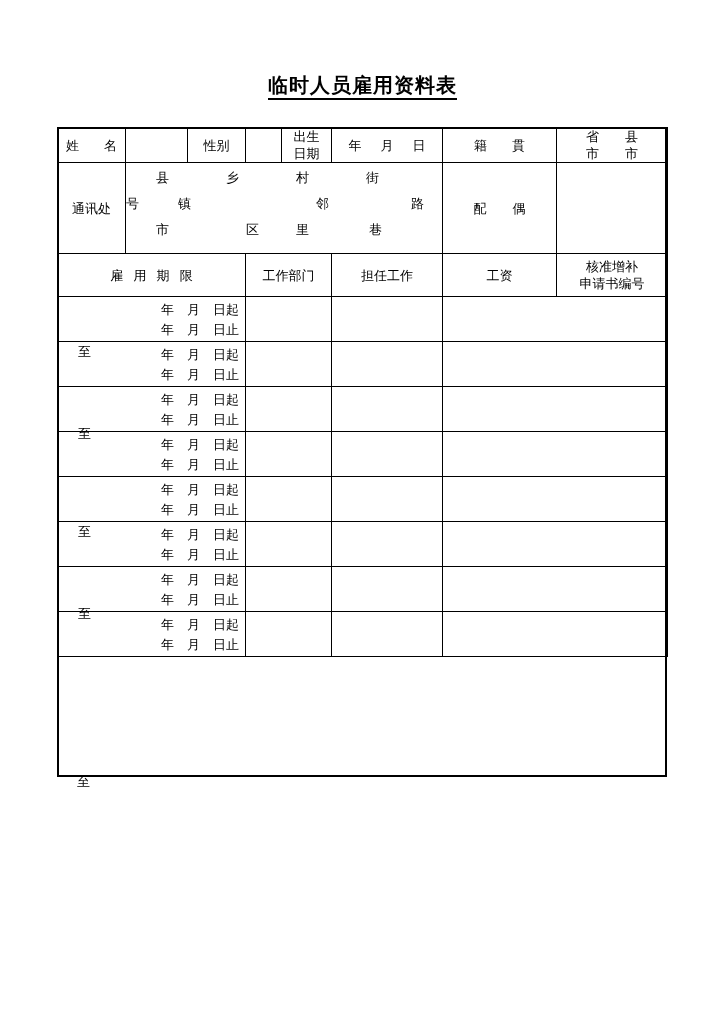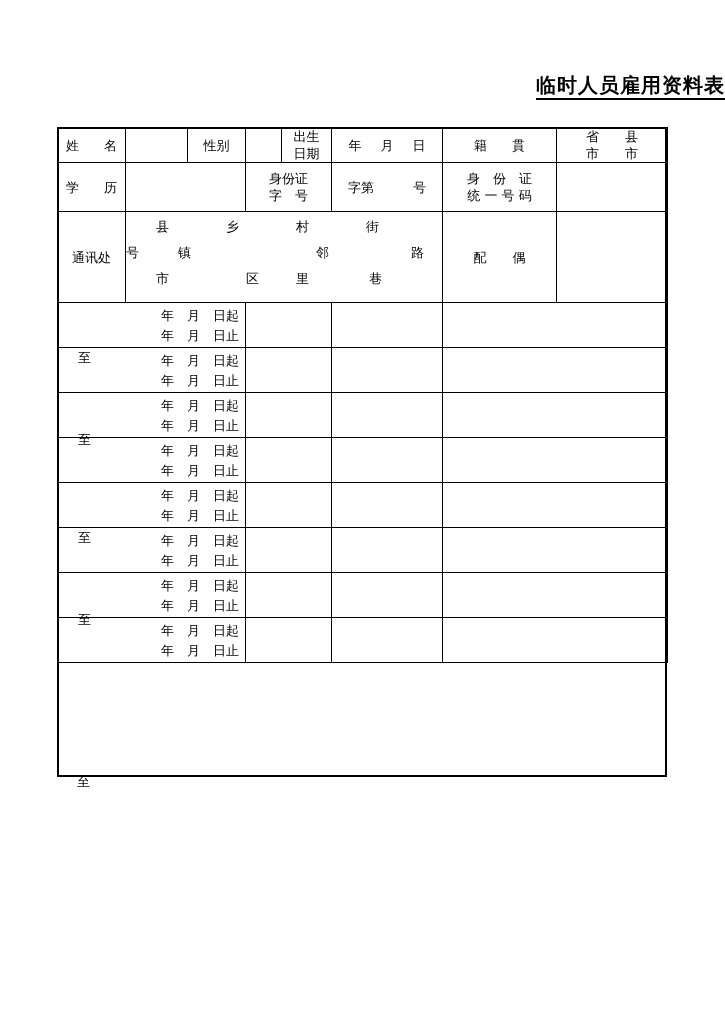--- a/index.html
+++ b/index.html
@@ -15,21 +15,21 @@
     color: #000000;
     overflow: hidden;
   }
 
   
   #doc-title {
     position: absolute;
     left: 0;
     top: 72px;
     width: 725px;
-    text-align: right;
+    text-align: center;
     font-size: 20px;
     font-weight: bold;
     letter-spacing: 1px;
     line-height: 26px;
   }
   #doc-title span {
     border-bottom: 2px solid #000;
     padding-bottom: 1px;
   }
 
@@ -159,38 +159,20 @@
     </td>
     <td>
       <span class="sp1">籍　貫</span>
     </td>
     <td class="two-line">
       <div>省　　县</div>
       <div>市　　市</div>
     </td>
   </tr>
 
-  <tr>
-    <td style="height:48px">
-      <span class="sp1">学　历</span>
-    </td>
-    <td colspan="2"></td>
-    <td colspan="2" class="two-line">
-      <div>身份证</div>
-      <div>字　号</div>
-    </td>
-    <td>
-      <span>字第　　　号</span>
-    </td>
-    <td class="two-line">
-      <div>身　份　证</div>
-      <div>统 一 号 码</div>
-    </td>
-    <td></td>
-  </tr>
 
   <tr>
     <td>
       <span>通讯处</span>
     </td>
     <td colspan="5" class="addr-cell">
       <div class="addr-line addr-l1">
         <i style="left:30px">县</i>
         <i style="left:100px">乡</i>
         <i style="left:170px">村</i>
@@ -209,20 +191,38 @@
         <i style="left:243px">巷</i>
       </div>
     </td>
     <td>
       <span>配　　偶</span>
     </td>
     <td></td>
   </tr>
 
 
+  <tr>
+    <td colspan="3" style="height:42px">
+      <span class="sp2">雇 用 期 限</span>
+    </td>
+    <td colspan="2">
+      <span>工作部门</span>
+    </td>
+    <td>
+      <span>担任工作</span>
+    </td>
+    <td>
+      <span>工资</span>
+    </td>
+    <td class="two-line">
+      <div>核准增补</div>
+      <div>申请书编号</div>
+    </td>
+  </tr>
 
   </tbody>
     <tbody id="employment-body">
       <tr>
         <td colspan="3" class="emp-period">
           <div class="emp-dates">
             <div>年　月　日起</div>
             <div>年　月　日止</div>
           </div>
         </td>

